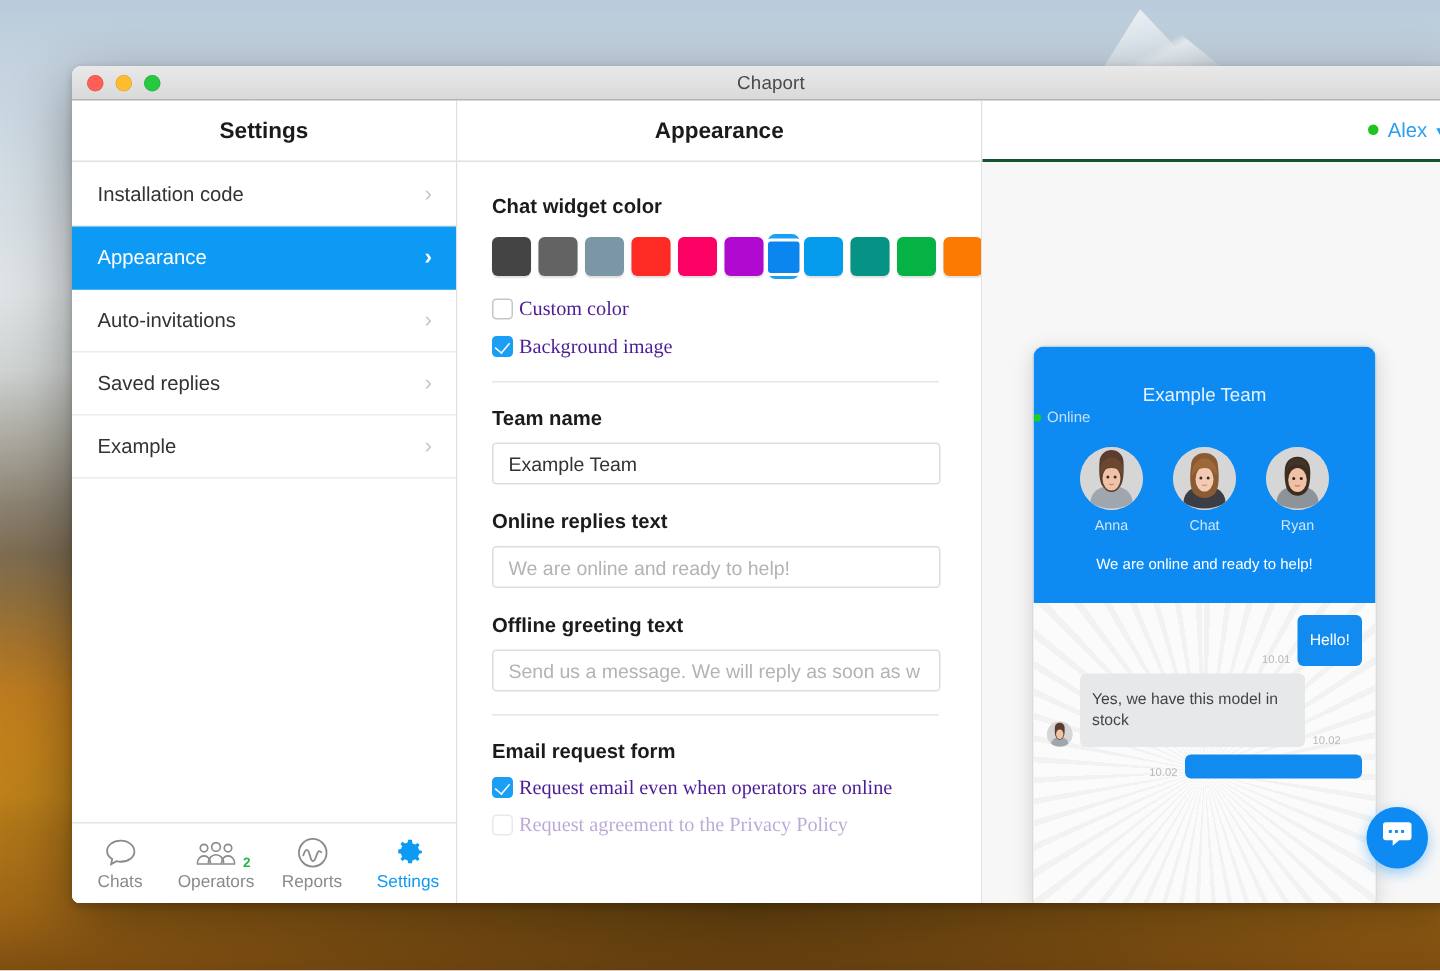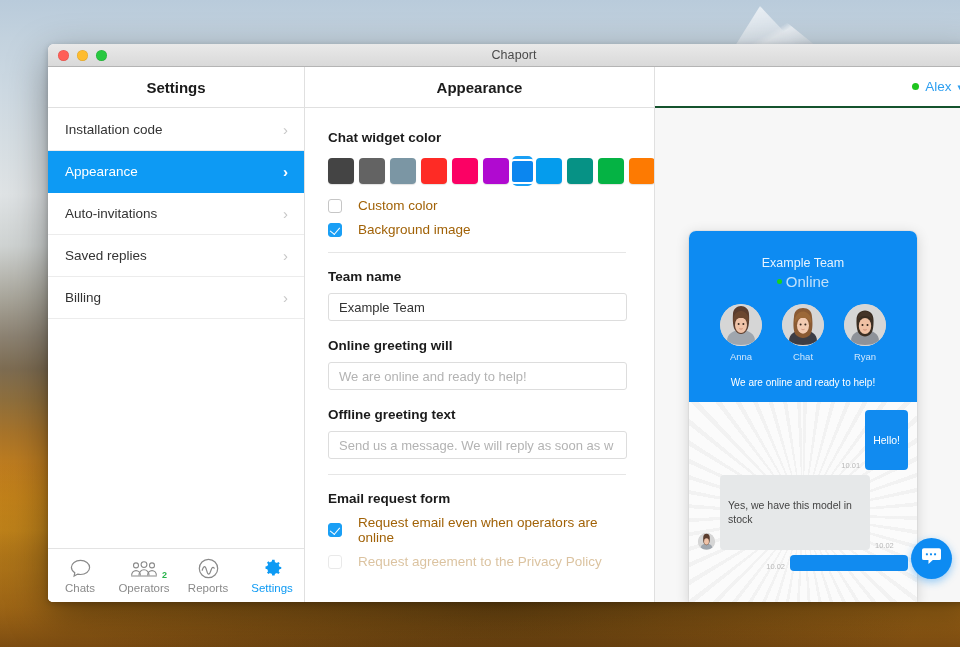--- a/index.html
+++ b/index.html
@@ -182,23 +182,23 @@
   }
   .sw-wrap.sel {
     background: #1aa0f5;
     width: 30px; height: 30px; margin: -2px; border-radius: 5px;
   }
   .sw-wrap.sel .sw {
     width: 21px; height: 21px; border-radius: 2px;
     box-shadow: 0 0 0 2px #ffffff;
   }
   .cbrow {
-    display: flex; align-items: center; gap: 16px;
-    font-size: 13.5px; color: #a16207;
-    margin-bottom: 9px; cursor: pointer;
+    display: flex; align-items: center; gap: 4px;
+    font-size: 13.5px; color: #4c1d95;
+    margin-bottom: 9px; cursor: pointer; font-family: Liberation Serif, serif;
   }
   .cb {
     width: 14px; height: 14px; border-radius: 3px;
     border: 1px solid #c6c6c6; background: #fff;
     flex: 0 0 14px;
   }
   .cb.on {
     background: #1a9ff5; border-color: #1a9ff5;
     position: relative;
   }
@@ -255,21 +255,21 @@
     display: flex; flex-direction: column;
   }
   #w-head {
     flex: 0 0 171px; height: 171px;
     background: #0d8bf2;
     padding-top: 25px;
     text-align: center;
     color: #ffffff;
   }
   #w-team { font-size: 12.5px; color: #e6f3fe; margin-bottom: 3px; }
-  #w-status { font-size: 15px; color: #bfe0fb; display: flex; align-items: center; justify-content: center; gap: 4px; }
+  #w-status { font-size: 10px; color: #bfe0fb; display: flex; align-items: center; justify-content: flex-start; gap: 4px; }
   #w-status .d { width: 5px; height: 5px; border-radius: 50%; background: #19d319; }
   #w-ops { display: flex; justify-content: center; gap: 18px; margin-top: 14px; }
   .op { width: 44px; text-align: center; }
   .op-av {
     width: 42px; height: 42px; border-radius: 50%;
     margin: 0 auto 5px auto;
     background: #d3d3d3;
     position: relative; overflow: hidden;
   }
   .op-name { font-size: 9.5px; color: #cfe6fb; }
@@ -286,21 +286,21 @@
     content: ""; position: absolute; inset: 0;
     background:
       repeating-conic-gradient(from 0deg at 50% 55%,
         rgba(0,0,0,.035) 0deg 2deg, rgba(0,0,0,0) 2deg 7deg);
     pointer-events: none;
   }
   .mrow { display: flex; align-items: flex-end; gap: 5px; margin-bottom: 5px; position: relative; z-index: 1; }
   .mrow.out { justify-content: flex-end; }
   .bub {
     max-width: 150px; border-radius: 4px;
-    padding: 23px 8px; font-size: 10.5px; line-height: 1.35;
+    padding: 10px 8px; font-size: 10.5px; line-height: 1.35;
   }
   .bub.blue { background: #118bf0; color: #fff; }
   .bub.grey { background: #e6e8e9; color: #444; }
   .ts { font-size: 7.5px; color: #b8b8b8; }
   .sm-av {
     width: 17px; height: 17px; border-radius: 50%;
     background: #cfcfcf; flex: 0 0 17px; overflow: hidden; position: relative;
   }
   .bub.clip { height: 16px; padding: 0; overflow: hidden; width: 118px; }
 
@@ -366,21 +366,21 @@
           </div>
           <div class="s-item">
             <span class="lbl">Auto-invitations</span>
             <span class="chev">›</span>
           </div>
           <div class="s-item">
             <span class="lbl">Saved replies</span>
             <span class="chev">›</span>
           </div>
           <div class="s-item">
-            <span class="lbl">Billing</span>
+            <span class="lbl">Example</span>
             <span class="chev">›</span>
           </div>
         </div>
 
         <div id="bottomnav">
 
           <div class="nav-item">
             <span class="nav-ico">
               <svg width="21" height="19" viewBox="0 0 21 19">
                 <path d="M10.5 1.4C5.4 1.4 1.4 4.5 1.4 8.3c0 2.2 1.3 4.1 3.4 5.4l-.7 3.4 3.6-2a11 11 0 0 0 2.8.4c5.1 0 9.1-3.1 9.1-6.9S15.6 1.4 10.5 1.4z" fill="none" stroke="#8a8a8a" stroke-width="1.2"></path>
@@ -479,21 +479,21 @@
           <div class="cbrow">
             <span class="cb on"></span>
             <span>Background image</span>
           </div>
 
           <div class="divider"></div>
 
           <div class="f-label">Team name</div>
           <input class="f-input" type="text" value="Example Team" style="">
 
-          <div class="f-label">Online greeting will</div>
+          <div class="f-label">Online replies text</div>
           <input class="f-input" type="text" placeholder="We are online and ready to help!" style="">
 
           <div class="f-label">Offline greeting text</div>
           <input class="f-input last" type="text" placeholder="Send us a message. We will reply as soon as w" style="">
 
           <div class="divider"></div>
 
           <div class="f-label">Email request form</div>
 
           <div class="cbrow">

